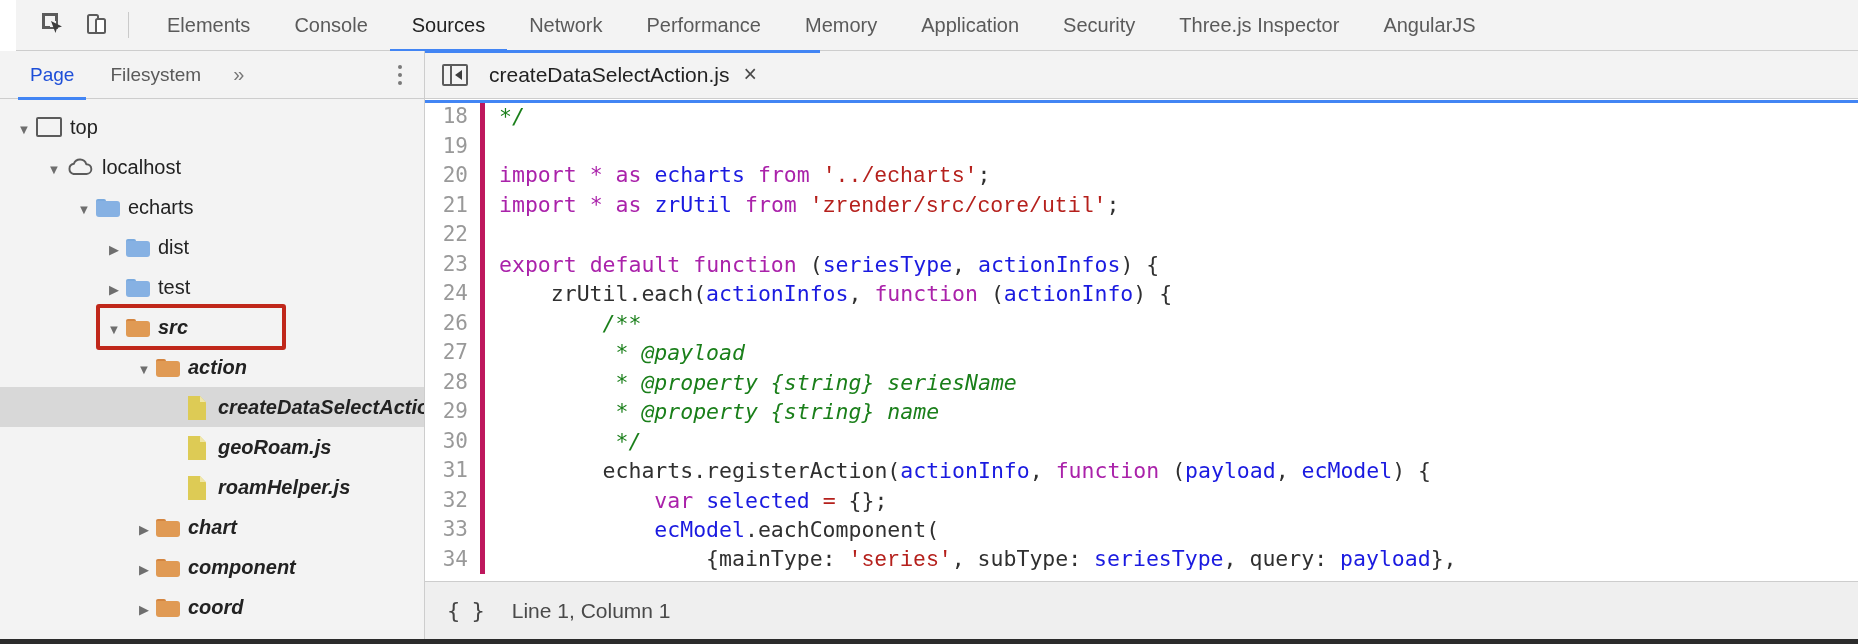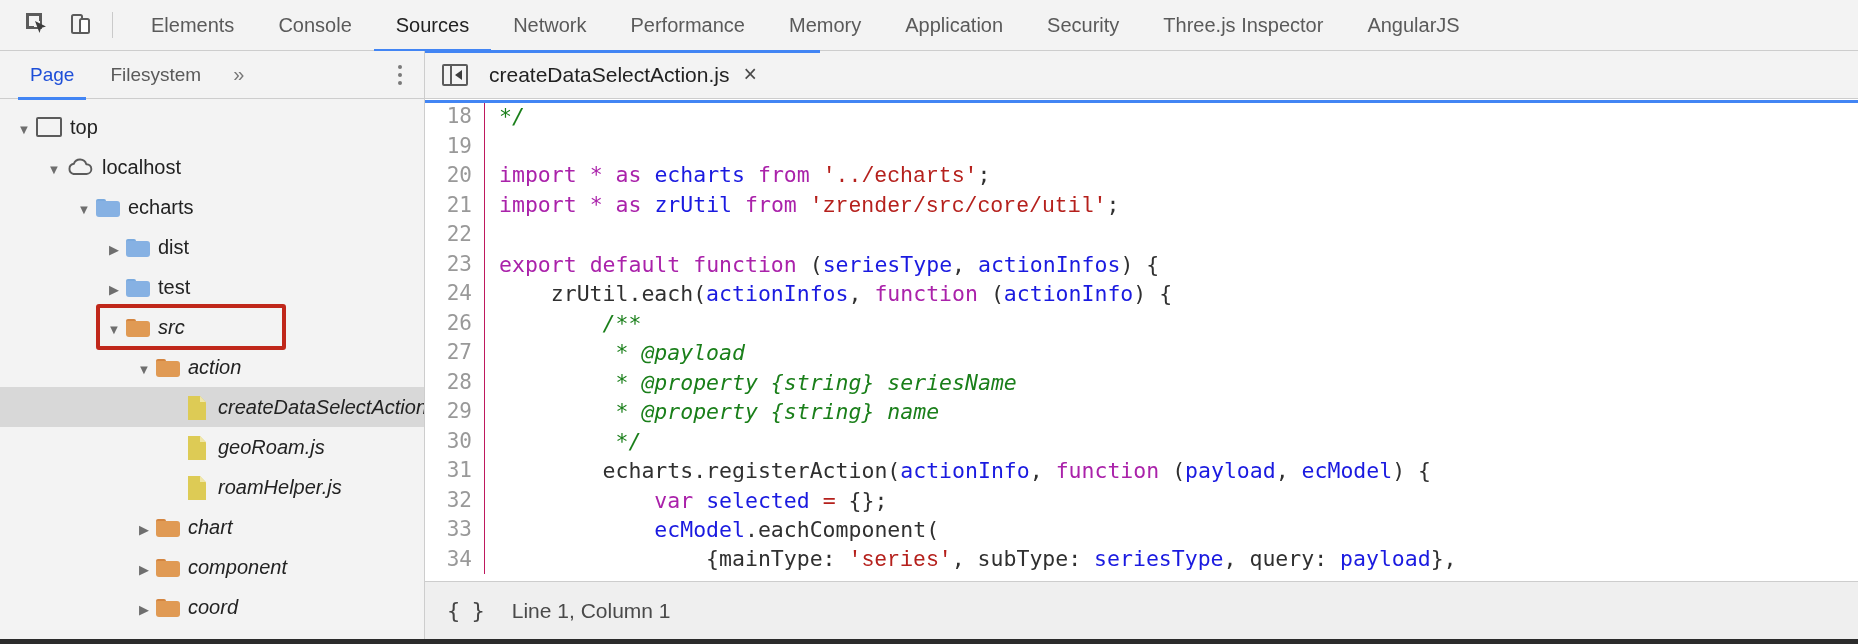--- a/index.html
+++ b/index.html
@@ -11,20 +11,21 @@
   }
   #app { position: relative; width: 1858px; height: 644px; display: flex; flex-direction: column; }
 
   
   .toolbar {
     height: 51px; min-height: 51px;
     background: #f3f3f3;
     border-bottom: 1px solid #cdcdcd;
     display: flex; align-items: center;
     padding-left: 16px;
+    margin-left: 16px;
   }
   .tb-icon {
     width: 44px; height: 44px;
     display: flex; align-items: center; justify-content: center;
     cursor: pointer;
   }
   .tb-sep { width: 1px; height: 26px; background: #cacaca; margin: 0 16px 0 8px; }
   .panel-tabs { display: flex; align-items: stretch; height: 51px; }
   .panel-tab {
     display: flex; align-items: center;
@@ -81,21 +82,21 @@
   .tree { flex: 1; overflow: hidden; padding-top: 8px; position: relative; }
   .trow {
     height: 40px; display: flex; align-items: center;
     font-size: 20px; color: #222; white-space: nowrap; cursor: pointer;
     position: relative;
   }
   .trow.selected { background: #d8d8d8; }
   .tw { display: inline-block; width: 24px; min-width: 24px; text-align: center; }
   .caret { color: #6e6e6e; font-size: 13px; line-height: 1; }
   .tlabel { margin-left: 8px; }
-  .tlabel.ital { font-style: italic; }
+  .tlabel.ital { font-style: italic; font-weight: bold; }
 
   
   .ico { width: 24px; height: 20px; min-width: 24px; position: relative; display: inline-block; }
   .folder { border-radius: 2px 2px 2px 2px; }
   .folder::before {
     content: ""; position: absolute; left: 0; top: 2px; width: 10px; height: 4px;
     border-radius: 2px 2px 0 0;
   }
   .folder::after {
     content: ""; position: absolute; left: 0; top: 4px; width: 24px; height: 16px;
@@ -174,21 +175,21 @@
     font-size: 21.5px; line-height: 29.5px;
     position: relative;
     padding-top: 2px;
   }
   .cline { display: flex; height: 29.5px; align-items: center; white-space: pre; }
   .gutter {
     width: 60px; min-width: 60px; text-align: right; padding-right: 12px;
     color: #999999; font-family: "DejaVu Sans Mono", monospace;
     font-size: 21px; position: relative;
   }
-  .gutter-border { border-right: 1px solid #be185d; }
+  .gutter-border { border-right: 5px solid #be185d; }
   .ctext { padding-left: 14px; color: #303030; }
 
   
   .exec .gutter {
     background: #6e94f0; color: #ffffff; font-weight: bold;
     border-right: none;
   }
   .exec .gutter::after {
     content: ""; position: absolute; right: -14px; top: 0; width: 0; height: 0;
     border-top: 14.75px solid transparent; border-bottom: 14.75px solid transparent;

